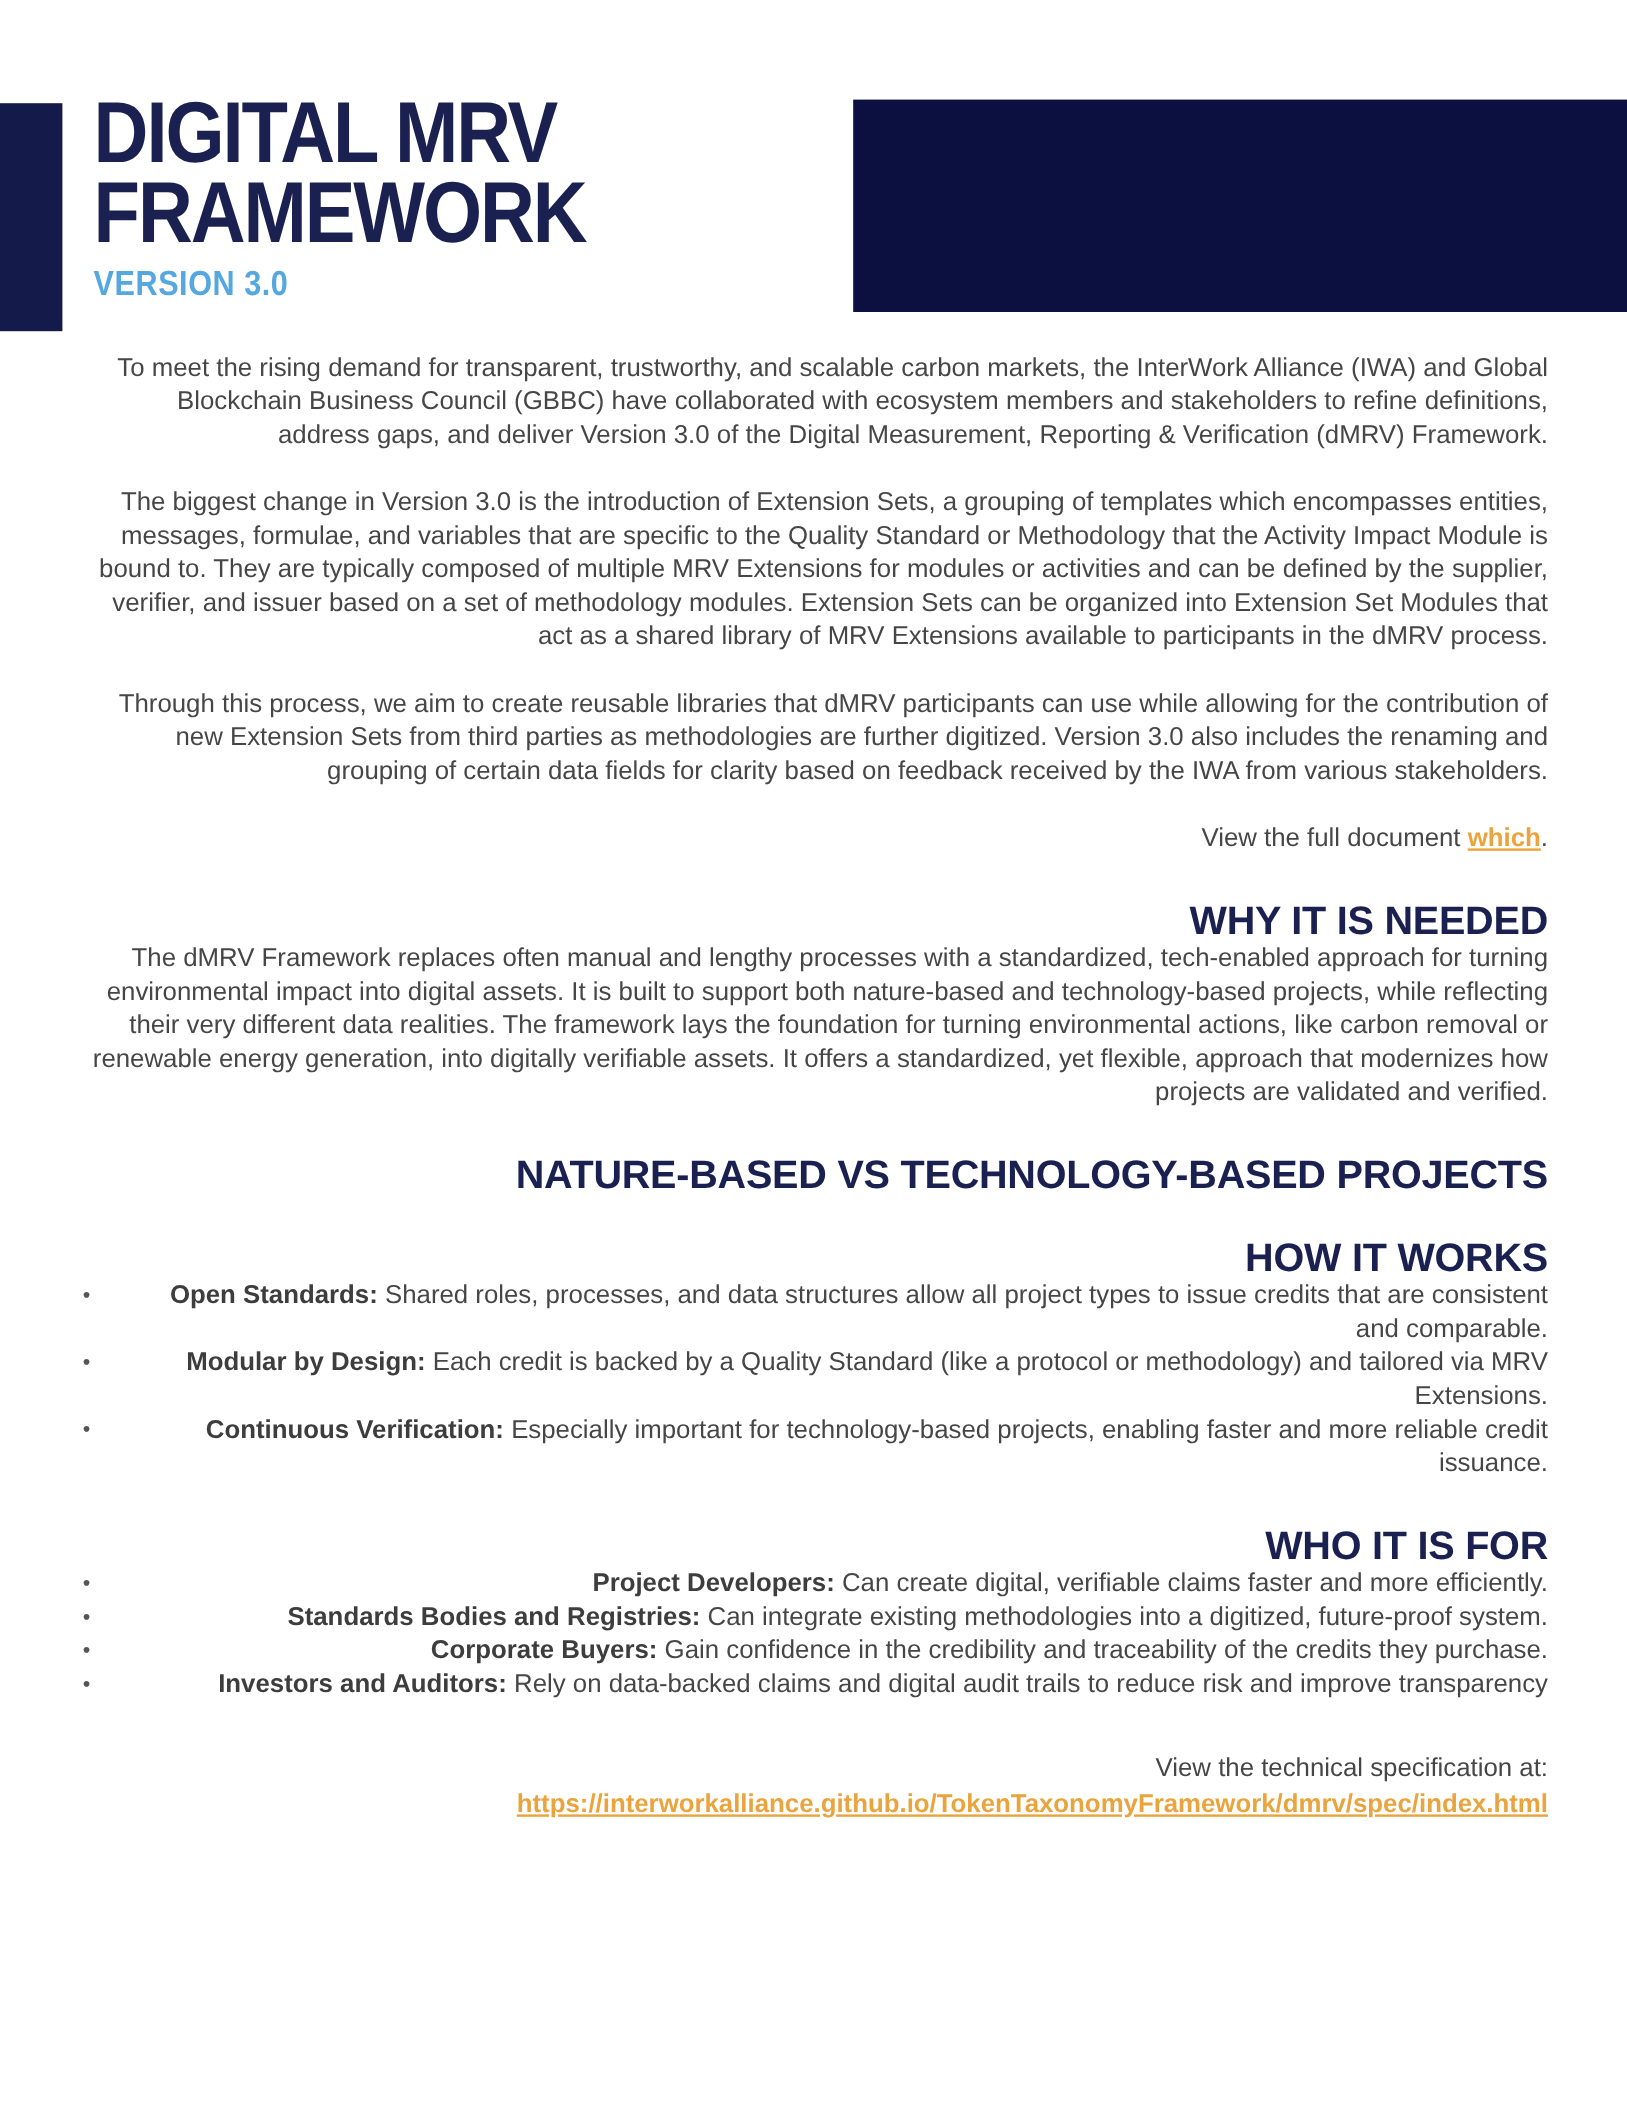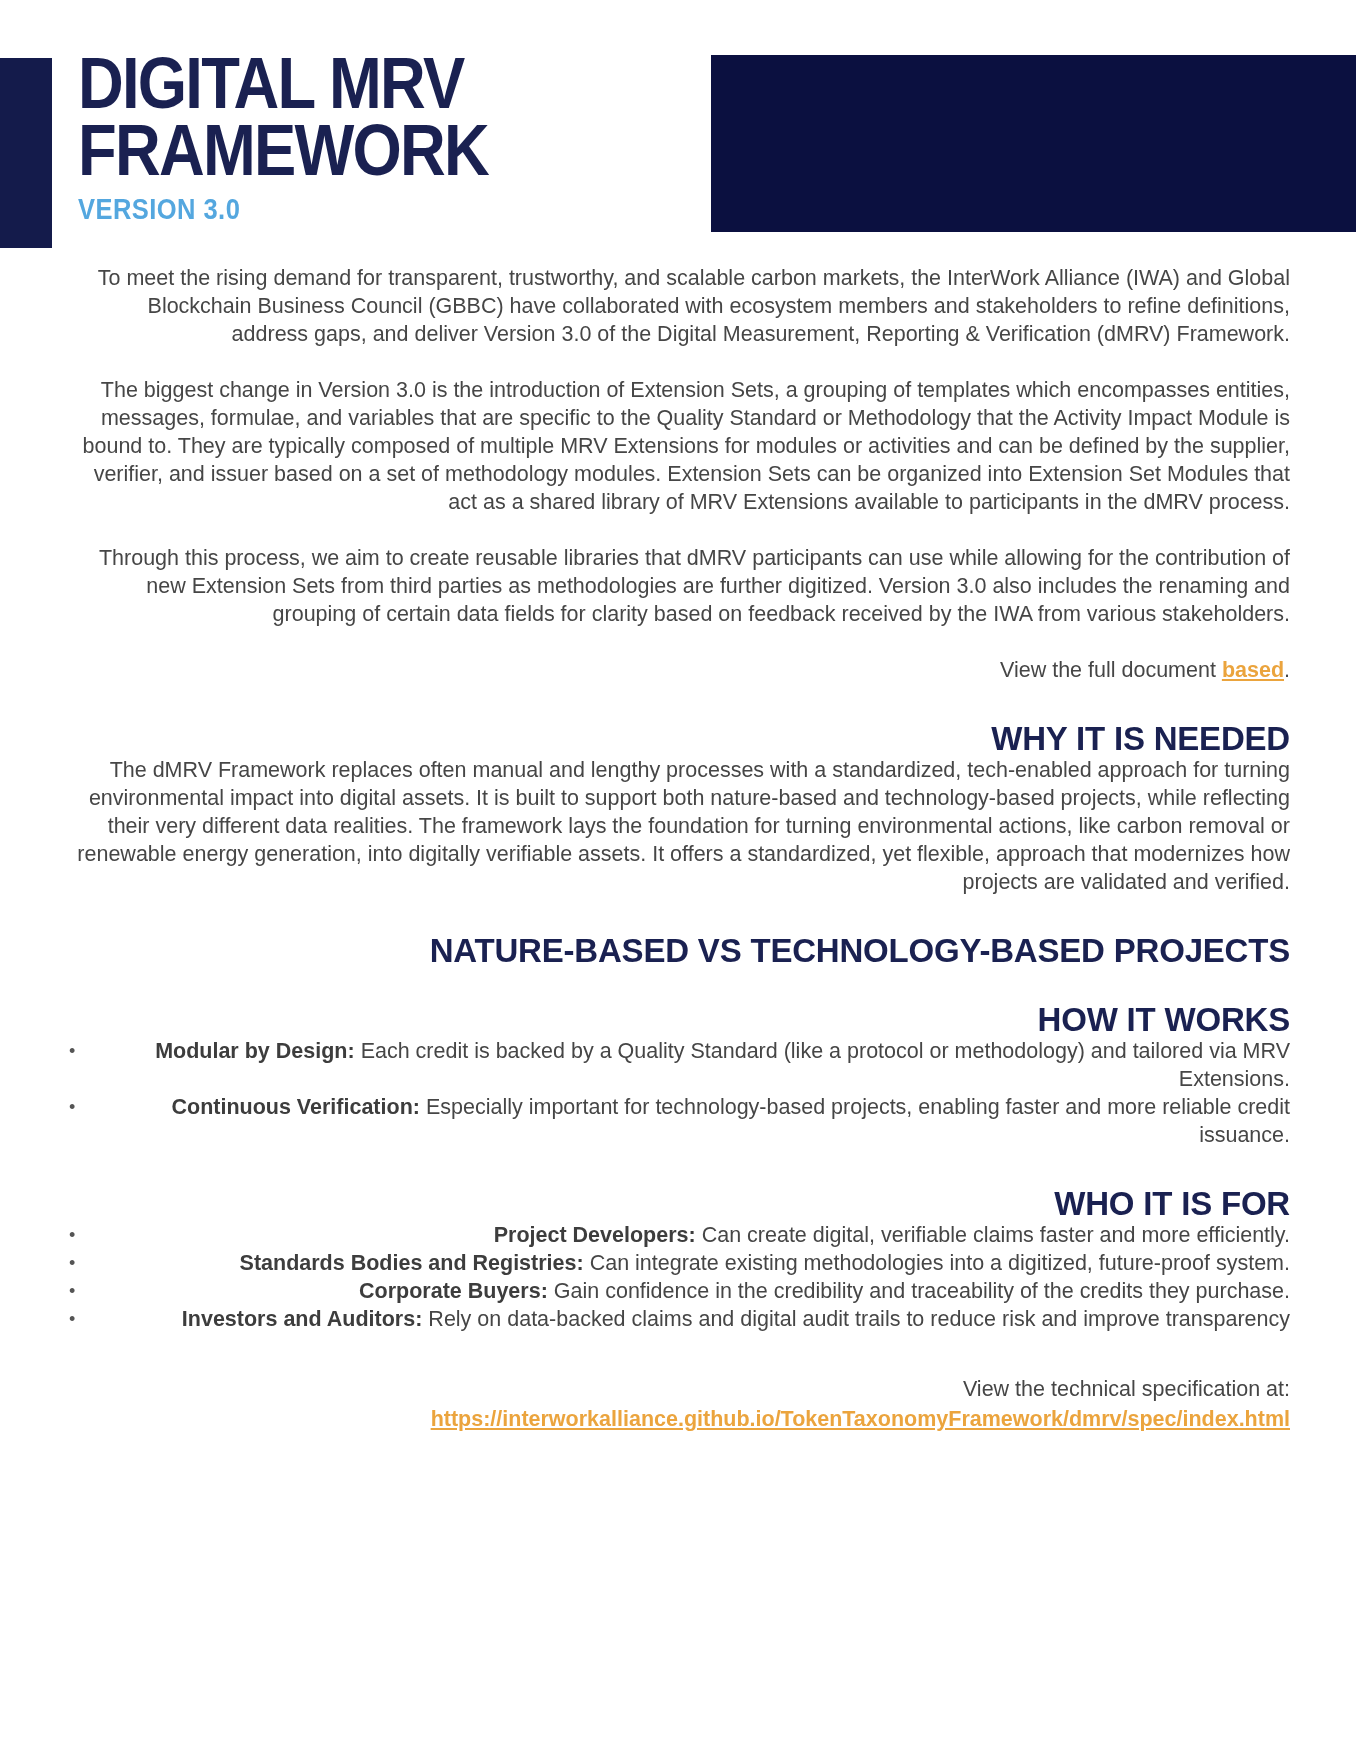--- a/index.html
+++ b/index.html
@@ -13,20 +13,21 @@
   }
   * { box-sizing: border-box; }
   html, body { margin: 0; padding: 0; background: #ffffff; }
   .page {
     position: relative;
     width: 1356px;
     height: 1567px;
     background: #ffffff;
     font-family: "Liberation Sans", sans-serif;
     overflow: hidden;
+    margin-top: 28px;
   }
   
   .header { position: relative; height: 250px; }
   .left-bar {
     position: absolute; left: 0; top: 58px;
     width: 52px; height: 190px;
     background: var(--navy-bar);
   }
   .right-box {
     position: absolute; left: 711px; right: 0; top: 55px;
@@ -93,29 +94,30 @@
       <div class="version-line">VERSION 3.0</div>
     </div>
   </div>
 
   <div class="content">
 
     <p>To meet the rising demand for transparent, trustworthy, and scalable carbon markets, the InterWork Alliance (IWA) and Global Blockchain Business Council (GBBC) have collaborated with ecosystem members and stakeholders to refine definitions, address gaps, and deliver Version 3.0 of the Digital Measurement, Reporting &amp; Verification (dMRV) Framework.</p>
     <p>The biggest change in Version 3.0 is the introduction of Extension Sets, a grouping of templates which encompasses entities, messages, formulae, and variables that are specific to the Quality Standard or Methodology that the Activity Impact Module is bound to. They are typically composed of multiple MRV Extensions for modules or activities and can be defined by the supplier, verifier, and issuer based on a set of methodology modules. Extension Sets can be organized into Extension Set Modules that act as a shared library of MRV Extensions available to participants in the dMRV process.</p>
     <p>Through this process, we aim to create reusable libraries that dMRV participants can use while allowing for the contribution of new Extension Sets from third parties as methodologies are further digitized. Version 3.0 also includes the renaming and grouping of certain data fields for clarity based on feedback received by the IWA from various stakeholders.</p>
 
-    <p><span>View the full document </span><a class="doc-link">based</a><span>.</span></p>
+    <p><span>View the full document </span><a class="doc-link">which</a><span>.</span></p>
 
     <h2 class="section-heading">WHY IT IS NEEDED</h2>
     <p class="section-body">The dMRV Framework replaces often manual and lengthy processes with a standardized, tech-enabled approach for turning environmental impact into digital assets. It is built to support both nature-based and technology-based projects, while reflecting their very different data realities. The framework lays the foundation for turning environmental actions, like carbon removal or renewable energy generation, into digitally verifiable assets. It offers a standardized, yet flexible, approach that modernizes how projects are validated and verified.</p>
 
     <h2 class="section-heading">NATURE-BASED VS TECHNOLOGY-BASED PROJECTS</h2>
 
     <h2 class="section-heading">HOW IT WORKS</h2>
     <ul class="bullets">
+      <li><span class="b-label">Open Standards:</span><span>Shared roles, processes, and data structures allow all project types to issue credits that are consistent and comparable.</span></li>
       <li><span class="b-label">Modular by Design:</span><span>Each credit is backed by a Quality Standard (like a protocol or methodology) and tailored via MRV Extensions.</span></li>
       <li><span class="b-label">Continuous Verification:</span><span>Especially important for technology-based projects, enabling faster and more reliable credit issuance.</span></li>
     </ul>
 
     <h2 class="section-heading">WHO IT IS FOR</h2>
     <ul class="bullets">
       <li><span class="b-label">Project Developers:</span><span>Can create digital, verifiable claims faster and more efficiently.</span></li>
       <li><span class="b-label">Standards Bodies and Registries:</span><span>Can integrate existing methodologies into a digitized, future-proof system.</span></li>
       <li><span class="b-label">Corporate Buyers:</span><span>Gain confidence in the credibility and traceability of the credits they purchase.</span></li>
       <li><span class="b-label">Investors and Auditors:</span><span>Rely on data-backed claims and digital audit trails to reduce risk and improve transparency</span></li>

